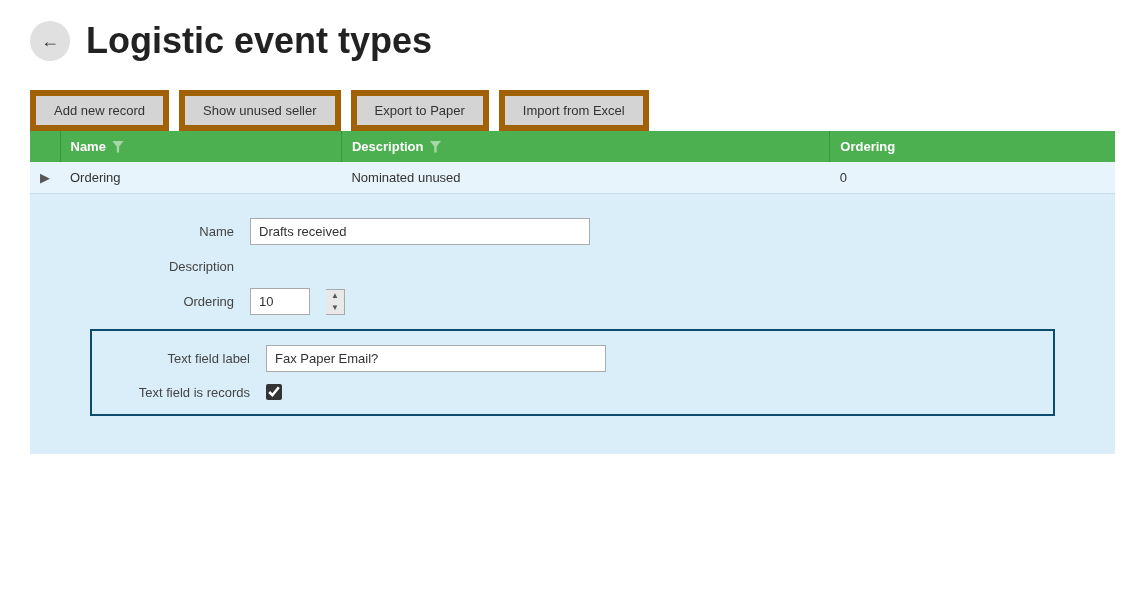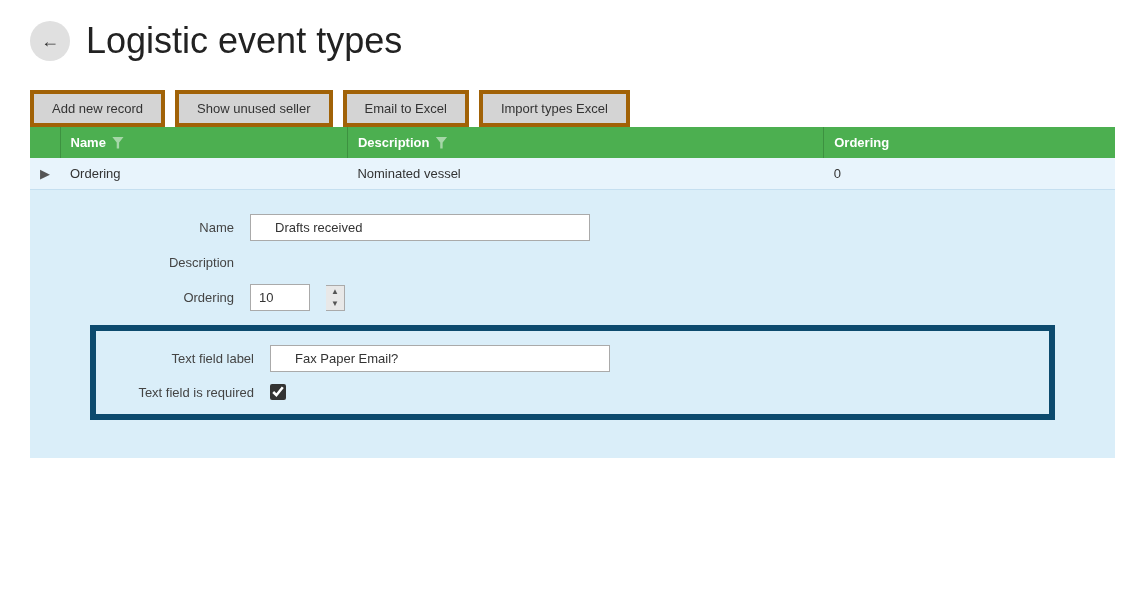--- a/index.html
+++ b/index.html
@@ -33,34 +33,34 @@
       align-items: center;
       justify-content: center;
       cursor: pointer;
       border: none;
       font-size: 18px;
       color: #333;
     }
 
     .page-title {
       font-size: 36px;
-      font-weight: 400;
+      font-weight: 700;
       color: #222;
     }
 
     .toolbar {
       display: flex;
       gap: 10px;
       margin-bottom: 0;
     }
 
     .toolbar-btn {
       padding: 7px 18px;
       background: #d4d4d4;
-      border: 4px solid #a16207;
+      border: 6px solid #a16207;
       cursor: pointer;
       font-size: 13px;
       color: #333;
       white-space: nowrap;
     }
 
     .table-container {
       margin-top: 0;
     }
 
@@ -133,21 +133,21 @@
     .form-label {
       width: 160px;
       text-align: right;
       padding-right: 16px;
       color: #444;
       font-size: 13px;
     }
 
     .form-input {
       width: 340px;
-      padding: 5px 24px;
+      padding: 5px 8px;
       border: 1px solid #aaa;
       background: #fff;
       font-size: 13px;
       color: #333;
     }
 
     .ordering-group {
       display: flex;
       align-items: center;
       gap: 16px;
@@ -178,21 +178,21 @@
       display: flex;
       align-items: center;
       justify-content: center;
       font-size: 8px;
       line-height: 1;
       color: #555;
     }
 
     
     .highlight-section {
-      border: 6px solid #0c4a6e;
+      border: 2px solid #0c4a6e;
       margin: 4px 60px 14px 60px;
       padding: 14px 0;
       background: #daeef9;
     }
 
     .highlight-section .form-row {
       padding: 0 0 0 0;
       margin-bottom: 12px;
     }
 
@@ -213,22 +213,22 @@
 <div class="page">
 
   <div class="page-header">
     <button class="back-button">←</button>
     <h1 class="page-title">Logistic event types</h1>
   </div>
 
   <div class="toolbar">
     <button class="toolbar-btn">Add new record</button>
     <button class="toolbar-btn">Show unused seller</button>
-    <button class="toolbar-btn">Email to Excel</button>
-    <button class="toolbar-btn">Import types Excel</button>
+    <button class="toolbar-btn">Export to Paper</button>
+    <button class="toolbar-btn">Import from Excel</button>
   </div>
 
   <div class="table-container">
     <table class="data-table">
       <thead>
         <tr>
           <th style="width:20px;"></th>
           <th>
             <div class="th-inner">
               <span>Name</span>
@@ -245,21 +245,21 @@
             <div class="th-inner">
               <span>Ordering</span>
             </div>
           </th>
         </tr>
       </thead>
       <tbody>
         <tr>
           <td class="row-indicator">▶</td>
           <td>Ordering</td>
-          <td>Nominated vessel</td>
+          <td>Nominated unused</td>
           <td>0</td>
         </tr>
       </tbody>
     </table>
   </div>
 
   <div class="form-area">
 
     <div class="form-row">
       <label class="form-label">Name</label>
@@ -282,21 +282,21 @@
     </div>
 
     <div class="highlight-section">
 
       <div class="form-row" style="padding: 0 14px;">
         <label class="form-label">Text field label</label>
         <input class="form-input" type="text" value="Fax Paper Email?" style="">
       </div>
 
       <div class="form-row" style="padding: 0 14px;">
-        <label class="form-label">Text field is required</label>
+        <label class="form-label">Text field is records</label>
         <input class="checkbox-input" type="checkbox" checked="" style="">
       </div>
 
     </div>
 
   </div>
 
 </div>
 
 </body></html>

